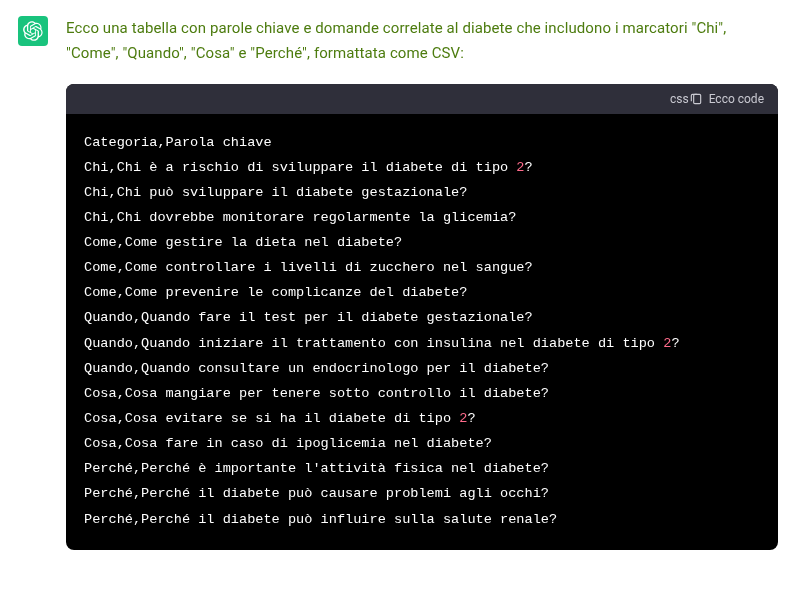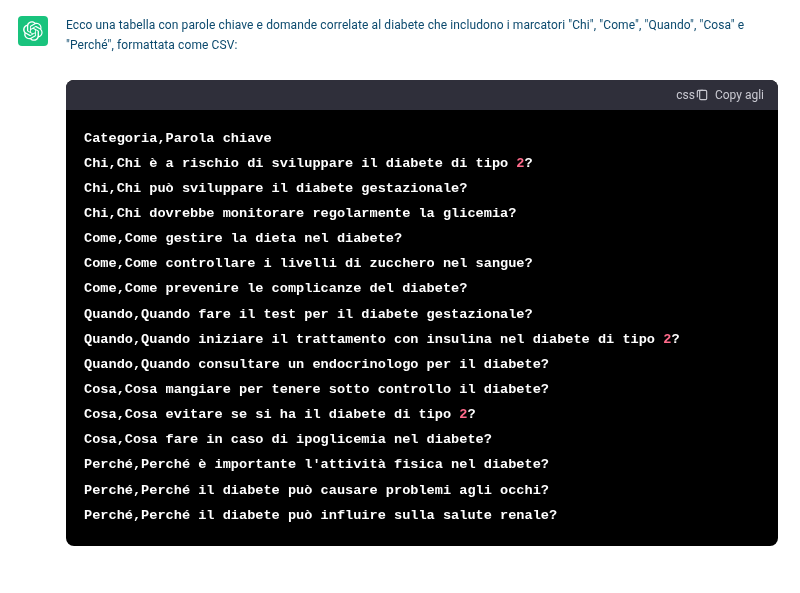--- a/index.html
+++ b/index.html
@@ -24,24 +24,24 @@
     align-items: center;
     justify-content: center;
     flex-shrink: 0;
   }
   .avatar svg { width: 20px; height: 20px; }
   .content {
     flex: 1;
     min-width: 0;
   }
   .intro-text {
-    color: #0c4a6e;
-    font-size: 12px;
+    color: #4d7c0f;
+    font-size: 15px;
     line-height: 1.65;
-    margin-bottom: 24px;
+    margin-bottom: 18px;
     letter-spacing: 0.1px;
   }
   .code-block {
     background: #000000;
     border-radius: 8px;
     overflow: hidden;
     margin-right: 4px;
   }
   .code-header {
     background: #2f2f3a;
@@ -65,21 +65,20 @@
     height: 14px;
   }
   .code-body {
     padding: 16px 24px 18px 18px;
     font-family: "SFMono-Regular", Menlo, Consolas, "Liberation Mono", monospace;
     font-size: 13.6px;
     line-height: 1.85;
     color: #ffffff;
     white-space: pre;
     overflow-x: auto;
-    font-weight: bold;
   }
   .code-line { display: block; }
   .num { color: #ff6b8b; }
 </style>
 </head>
 <body>
 
 <div class="message">
   <div class="avatar">
     <svg viewBox="0 0 41 41" fill="none">
@@ -90,19 +89,19 @@
     <p class="intro-text">Ecco una tabella con parole chiave e domande correlate al diabete che includono i marcatori "Chi", "Come", "Quando", "Cosa" e "Perché", formattata come CSV:</p>
 
     <div class="code-block">
       <div class="code-header">
         <span>css</span>
         <div class="copy-btn">
           <svg viewBox="0 0 24 24" fill="none" stroke="currentColor" stroke-width="2">
             <rect x="8" y="4" width="12" height="16" rx="2"></rect>
             <path d="M4 16V6a2 2 0 0 1 2-2h8"></path>
           </svg>
-          <span>Copy agli</span>
+          <span>Ecco code</span>
         </div>
       </div>
       <div class="code-body" id="code-body"><span class="code-line"><span>Categoria,Parola chiave</span></span><span class="code-line"><span>Chi,Chi è a rischio di sviluppare il diabete di tipo </span><span class="num">2</span><span>?</span></span><span class="code-line"><span>Chi,Chi può sviluppare il diabete gestazionale?</span></span><span class="code-line"><span>Chi,Chi dovrebbe monitorare regolarmente la glicemia?</span></span><span class="code-line"><span>Come,Come gestire la dieta nel diabete?</span></span><span class="code-line"><span>Come,Come controllare i livelli di zucchero nel sangue?</span></span><span class="code-line"><span>Come,Come prevenire le complicanze del diabete?</span></span><span class="code-line"><span>Quando,Quando fare il test per il diabete gestazionale?</span></span><span class="code-line"><span>Quando,Quando iniziare il trattamento con insulina nel diabete di tipo </span><span class="num">2</span><span>?</span></span><span class="code-line"><span>Quando,Quando consultare un endocrinologo per il diabete?</span></span><span class="code-line"><span>Cosa,Cosa mangiare per tenere sotto controllo il diabete?</span></span><span class="code-line"><span>Cosa,Cosa evitare se si ha il diabete di tipo </span><span class="num">2</span><span>?</span></span><span class="code-line"><span>Cosa,Cosa fare in caso di ipoglicemia nel diabete?</span></span><span class="code-line"><span>Perché,Perché è importante l'attività fisica nel diabete?</span></span><span class="code-line"><span>Perché,Perché il diabete può causare problemi agli occhi?</span></span><span class="code-line"><span>Perché,Perché il diabete può influire sulla salute renale?</span></span></div>
     </div>
   </div>
 </div>
 
 </body></html>

